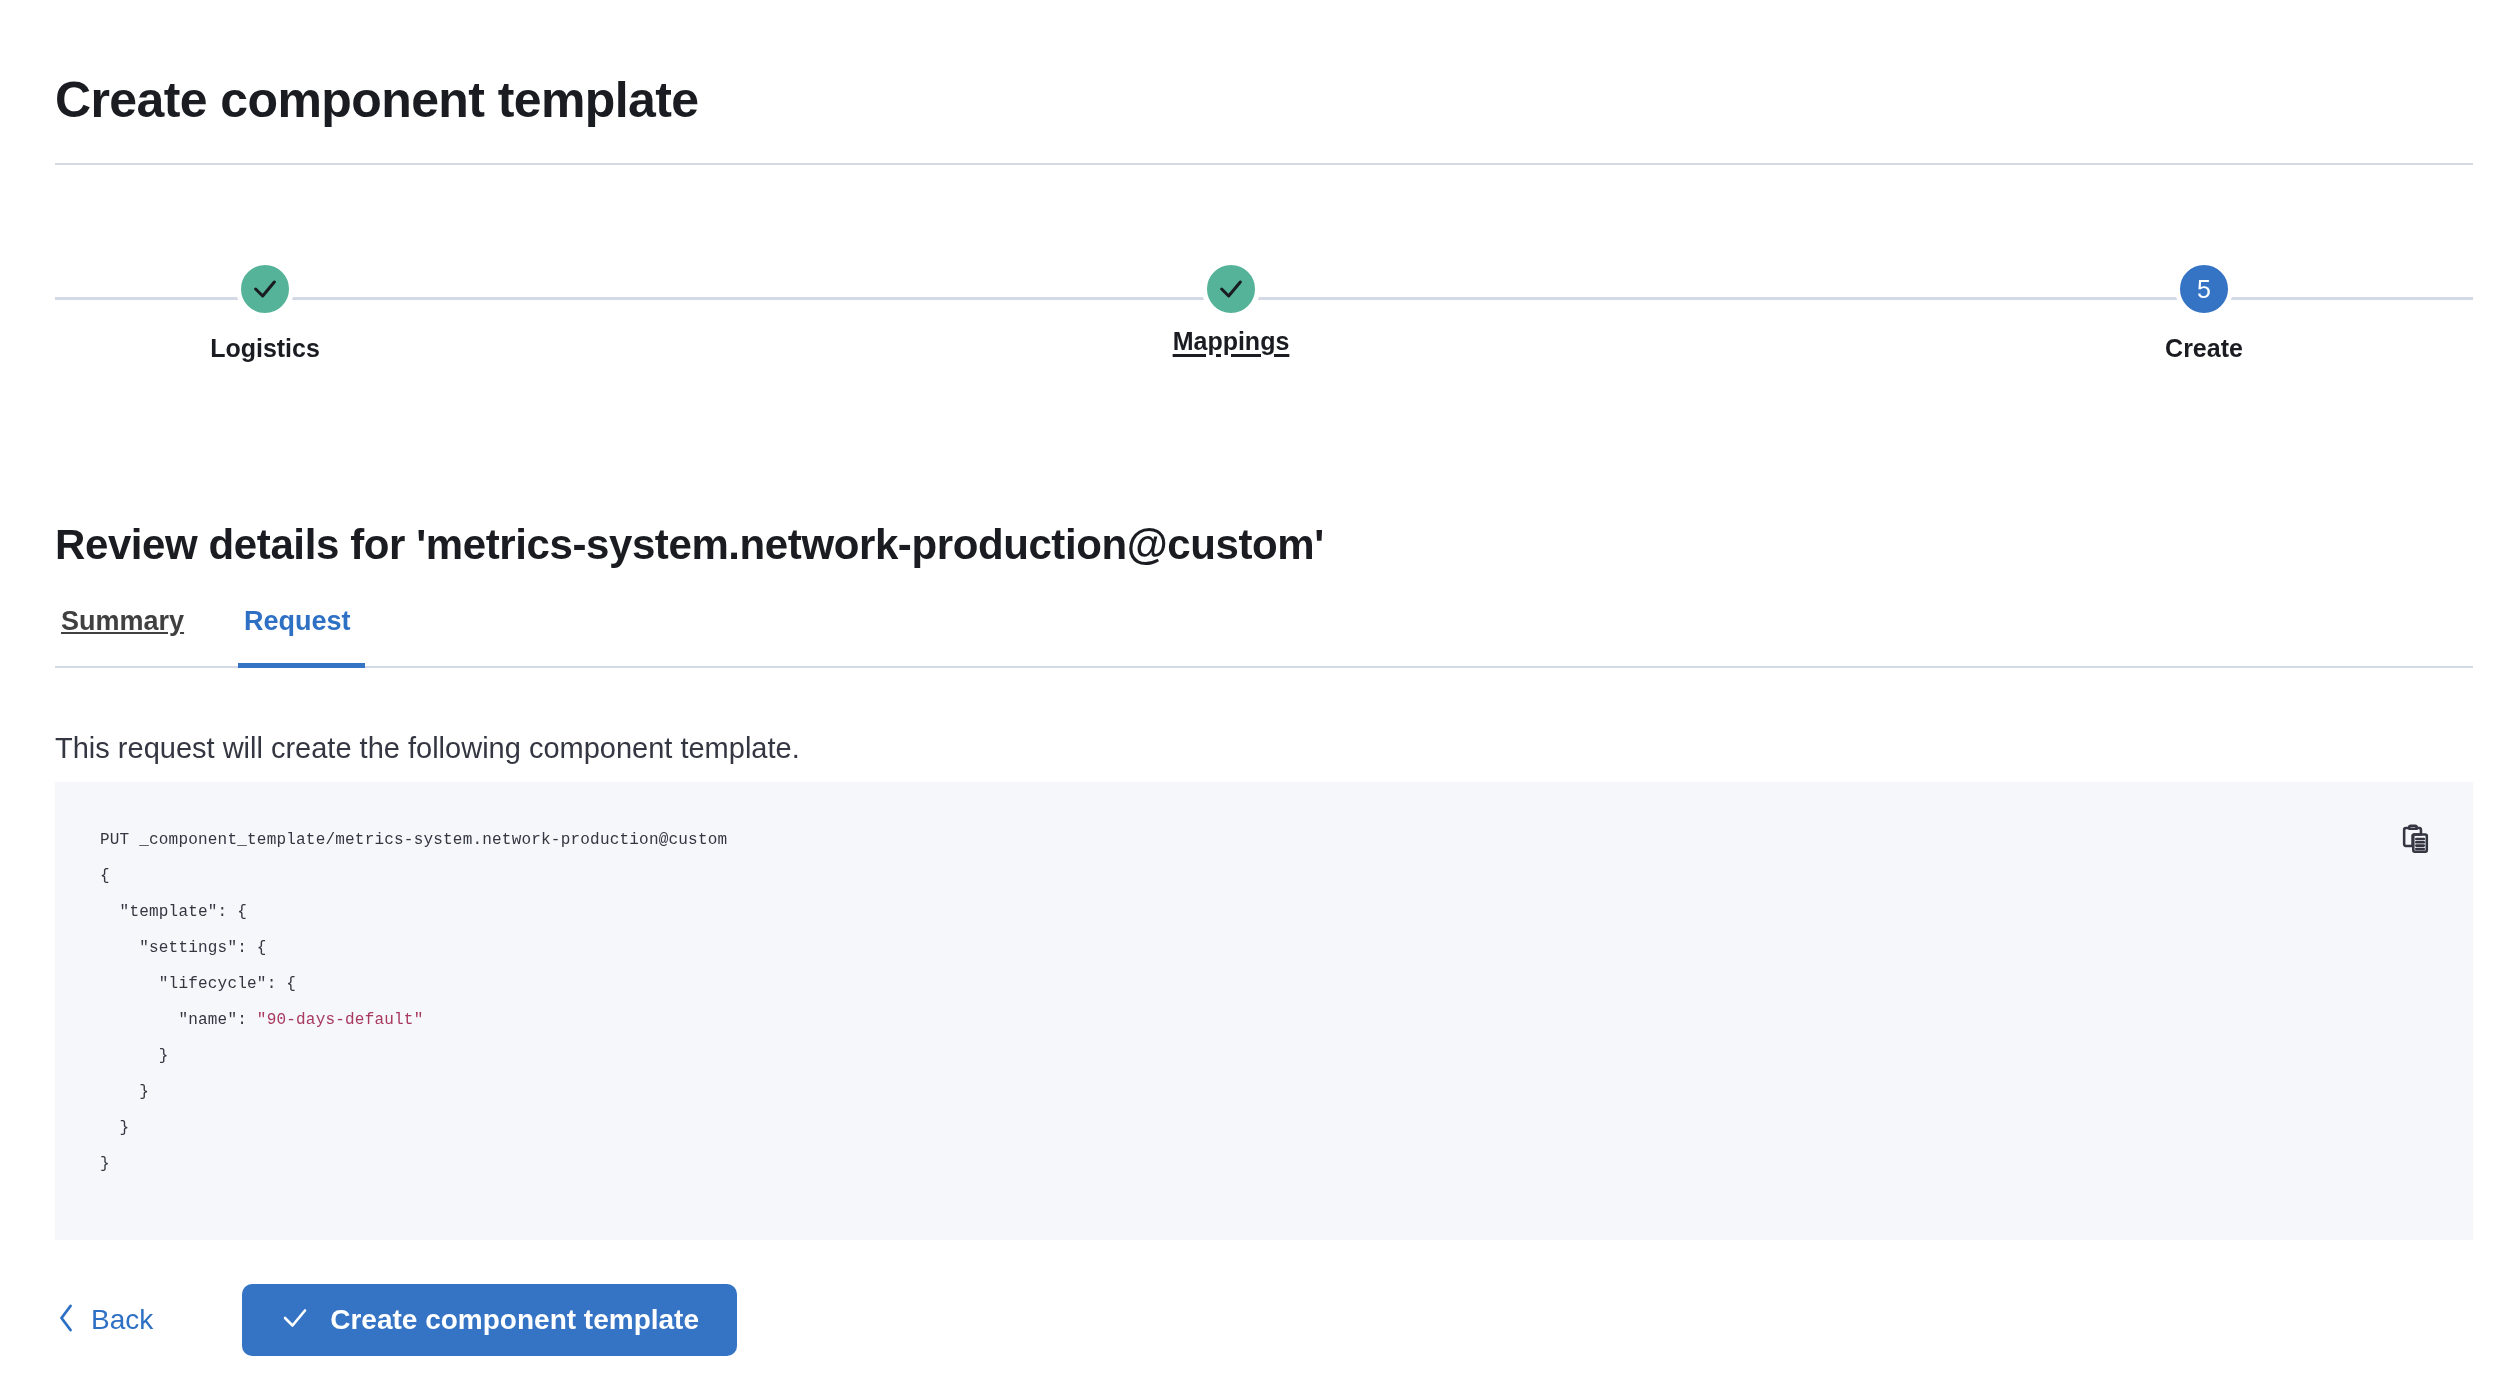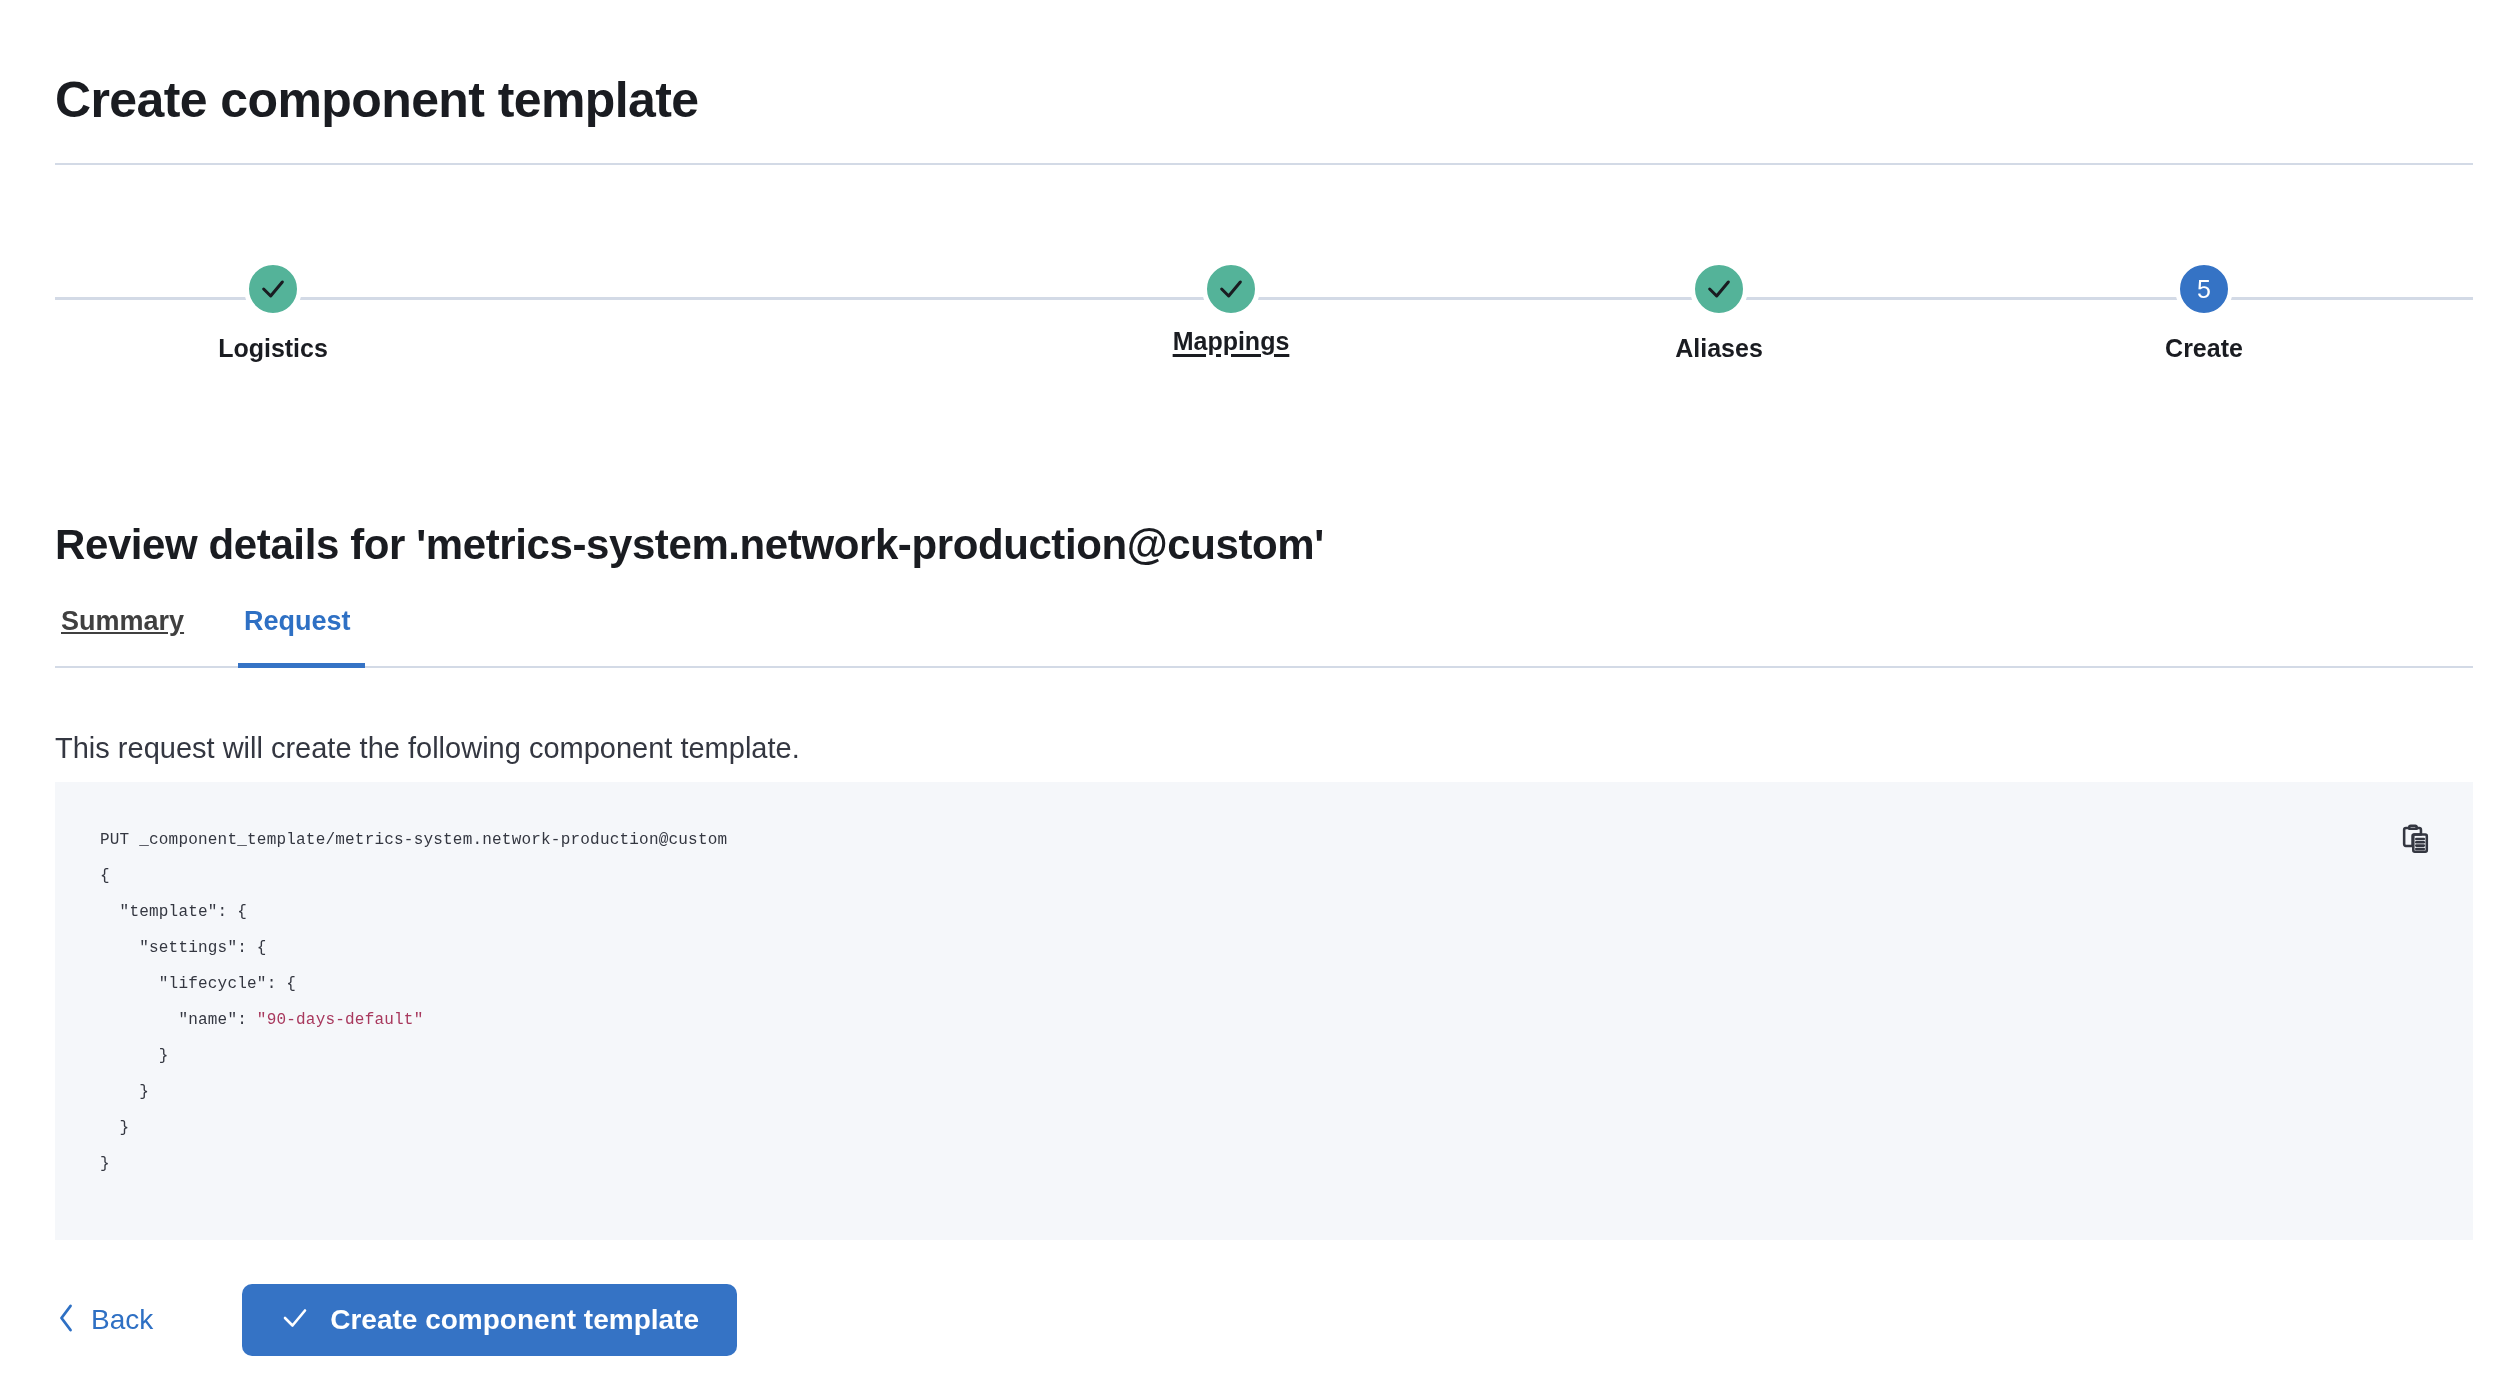--- a/index.html
+++ b/index.html
@@ -269,21 +269,21 @@
 <body>
 
 <div class="page">
 
   <h1 class="page-title">Create component template</h1>
   <div class="title-divider"></div>
 
   <div class="stepper">
     <div class="step-track"></div>
 
-    <div class="step" style="left:218px;text-align:center;">
+    <div class="step" style="left:210px;text-align:center;">
       <div class="step-circle complete">
         <span>
           <svg width="28" height="28" viewBox="0 0 24 24" fill="none" stroke="#1a1c21" stroke-width="2.6" stroke-linecap="round" stroke-linejoin="round">
               <polyline points="4,12 10,18 20,6"></polyline>
             </svg>
         </span>
       </div>
       <div class="step-label">Logistics</div>
     </div>
 
@@ -292,30 +292,20 @@
       <div class="step-circle complete">
         <span>
           <svg width="28" height="28" viewBox="0 0 24 24" fill="none" stroke="#1a1c21" stroke-width="2.6" stroke-linecap="round" stroke-linejoin="round">
               <polyline points="4,12 10,18 20,6"></polyline>
             </svg>
         </span>
       </div>
       <div class="step-label hovered">Mappings</div>
     </div>
 
-    <div class="step" style="left:1664px;">
-      <div class="step-circle complete">
-        <span>
-          <svg width="28" height="28" viewBox="0 0 24 24" fill="none" stroke="#1a1c21" stroke-width="2.6" stroke-linecap="round" stroke-linejoin="round">
-              <polyline points="4,12 10,18 20,6"></polyline>
-            </svg>
-        </span>
-      </div>
-      <div class="step-label">Aliases</div>
-    </div>
 
     <div class="step" style="left:2149px;">
       <div class="step-circle current">
         <span class="num">5</span>
       </div>
       <div class="step-label">Create</div>
     </div>
   </div>
 
   <h2 class="review-heading">Review details for 'metrics-system.network-production@custom'</h2>

